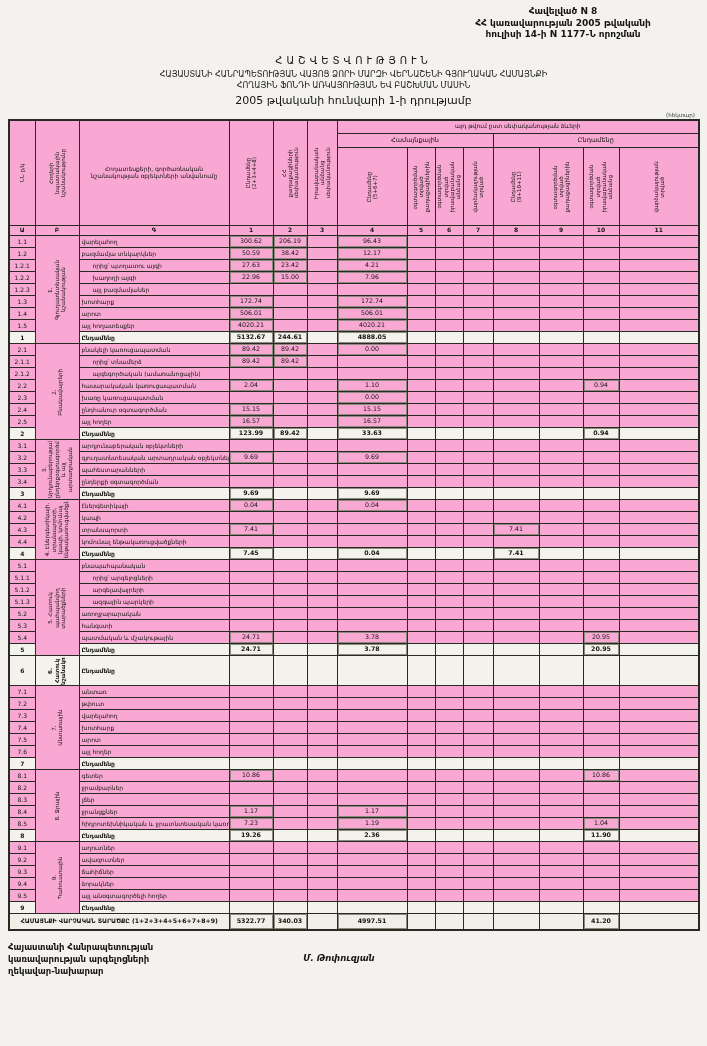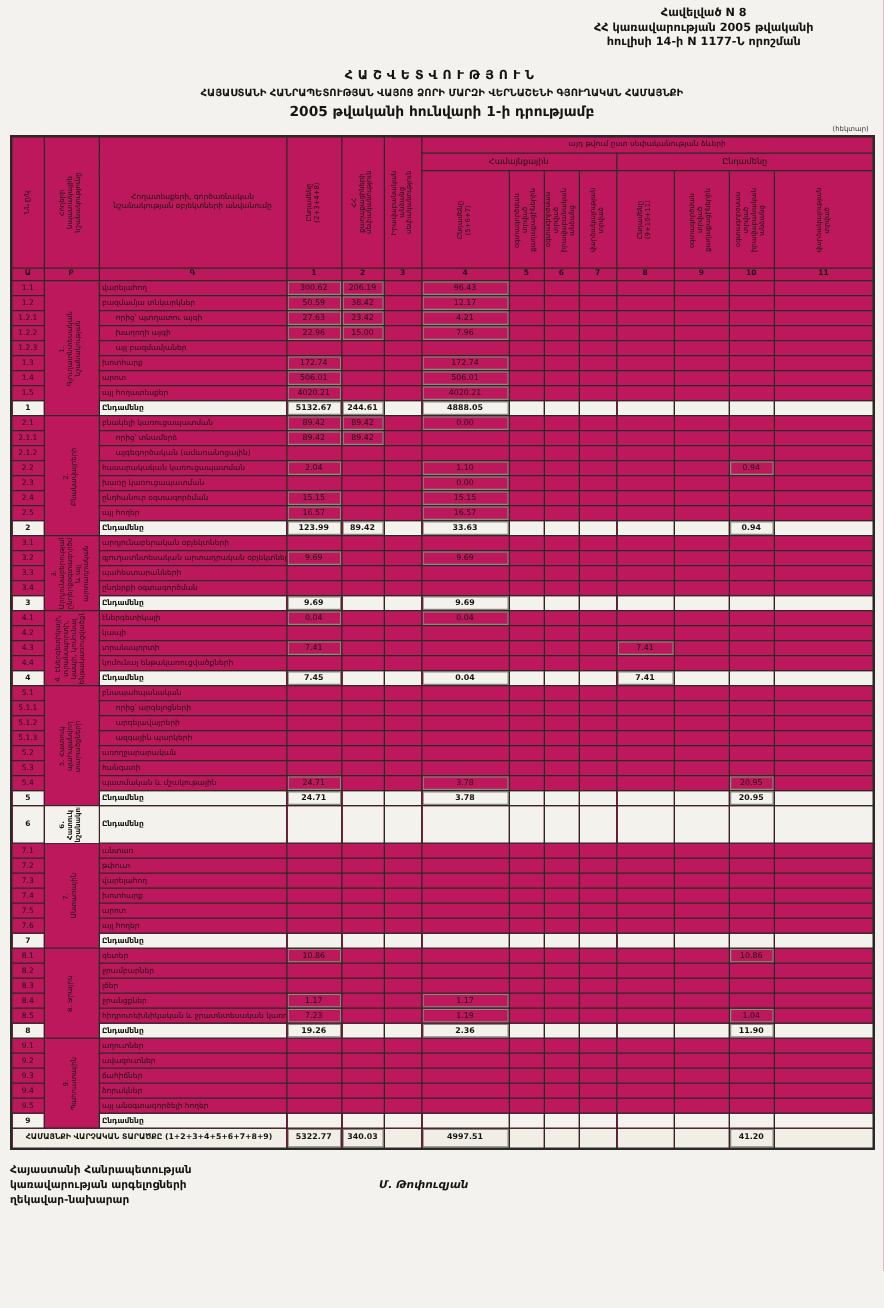--- a/index.html
+++ b/index.html
@@ -9,29 +9,29 @@
     font-family:"DejaVu Sans",sans-serif;
     -webkit-font-smoothing:antialiased;
   }
   .page{box-sizing:border-box;width:707px;height:746px;padding:6px 8px 4px 8px;position:relative;}
 
   
   .appendix{width:260px;margin-left:auto;margin-right:6px;text-align:center;
     font-weight:bold;font-size:9px;line-height:1.3;}
 
   
-  .titleblock{text-align:center;font-weight:bold;margin-top:14px;}
+  .titleblock{text-align:center;font-weight:normal;margin-top:14px;}
   .t1{font-size:10px;letter-spacing:4px;margin-bottom:4px;}
   .t2{font-size:8px;line-height:1.35;}
   .t4{font-size:11px;margin-top:2px;}
 
   .unitnote{text-align:right;font-size:5.5px;margin:3px 4px 1px 0;color:#333;}
 
   
-  table{border-collapse:collapse;width:690px;table-layout:fixed;background:#be185d;}
+  table{border-collapse:collapse;width:690px;table-layout:fixed;background:#f9a8d4;}
   th,td{border:1px solid #2a2a25;padding:0 1px;box-sizing:border-box;}
   table{border:2px solid #2a2a25;}
   thead th{font-weight:normal;font-size:6px;line-height:1.1;overflow:hidden;}
   .band{height:14px;font-size:6px;}
   .h2 th{height:14px;font-size:6.5px;}
   .h3 th{height:78px;vertical-align:middle;}
   .h4 th{height:10px;font-size:6px;font-weight:bold;}
   th.vh,td.cat{position:relative;overflow:hidden;}
   .vtext{
     position:absolute;left:50%;top:50%;
@@ -66,20 +66,21 @@
 
   <div class="appendix">
     <div>Հավելված N 8</div>
     <div>ՀՀ կառավարության 2005 թվականի</div>
     <div>հուլիսի 14-ի N 1177-Ն որոշման</div>
   </div>
 
   <div class="titleblock">
     <div class="t1">ՀԱՇՎԵՏՎՈՒԹՅՈՒՆ</div>
     <div class="t2">ՀԱՅԱՍՏԱՆԻ ՀԱՆՐԱՊԵՏՈՒԹՅԱՆ ՎԱՅՈՑ ՁՈՐԻ ՄԱՐԶԻ ՎԵՐՆԱՇԵՆԻ ԳՅՈՒՂԱԿԱՆ ՀԱՄԱՅՆՔԻ</div>
+    <div class="t2">ՀՈՂԱՅԻՆ ՖՈՆԴԻ ԱՌԿԱՅՈՒԹՅԱՆ ԵՎ ԲԱՇԽՄԱՆ ՄԱՍԻՆ</div>
     <div class="t2 t4">2005 թվականի հունվարի 1-ի դրությամբ</div>
   </div>
 
   <div class="unitnote">(հեկտար)</div>
 
   <table>
     <colgroup>
       <col style="width:26px">
         <col style="width:44px">
         <col style="width:150px">

